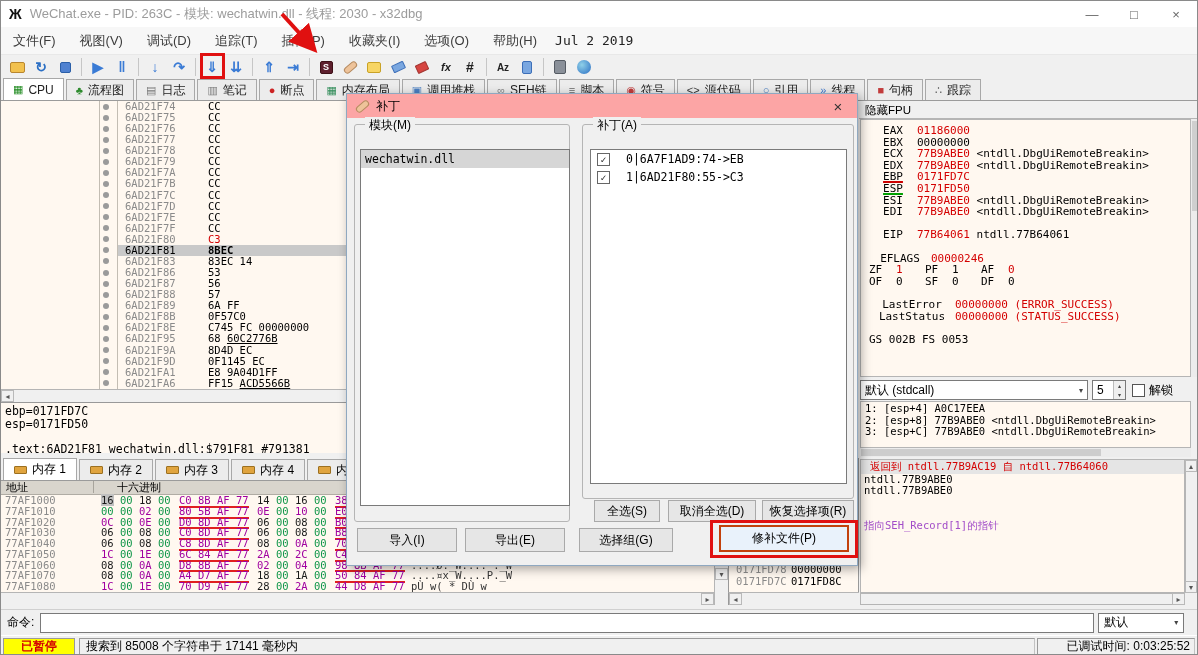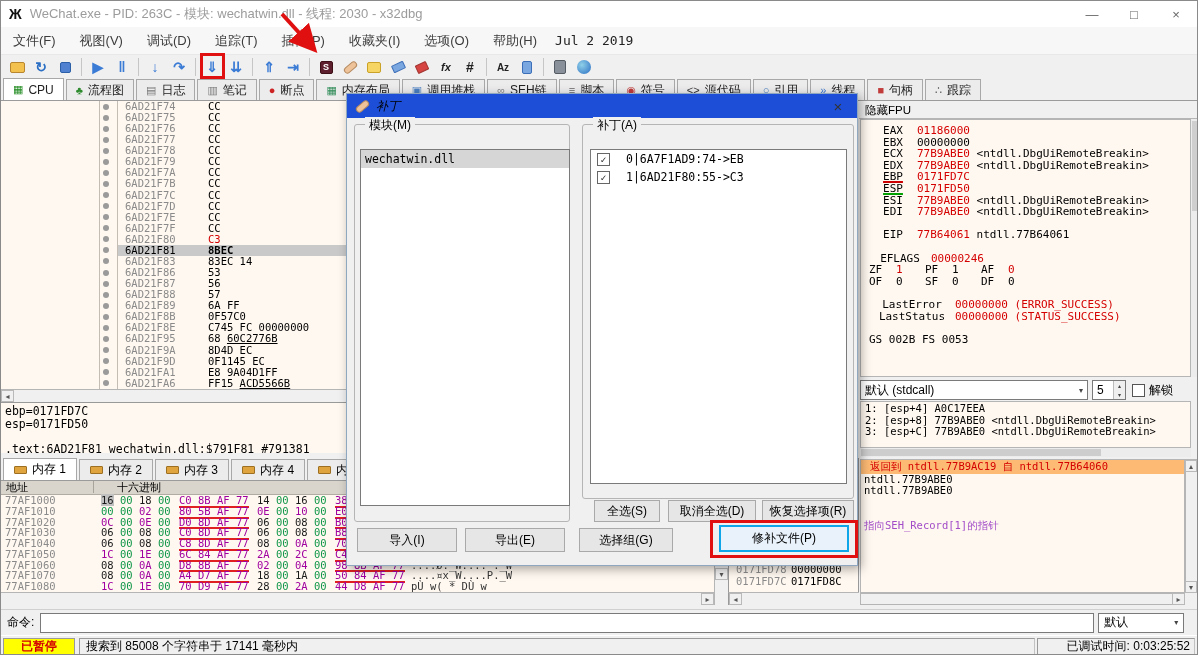--- a/index.html
+++ b/index.html
@@ -94,51 +94,51 @@
   #spin{width:34px;height:20px;background:#fff;border:1px solid #7a7a7a;margin-left:4px;display:flex;}
   #spin .num{flex:1;text-align:left;padding:2px 0 0 4px;font-size:12px;}
   #spin .ud{width:12px;display:flex;flex-direction:column;border-left:1px solid #bbb;font-size:6px;color:#444;}
   #spin .ud div{flex:1;display:flex;align-items:center;justify-content:center;background:#efefef;}
   #unlock{display:flex;align-items:center;margin-left:6px;}
   #unlock .cbx{width:13px;height:13px;background:#fff;border:1px solid #555;margin-right:4px;}
   #args{position:absolute;left:1px;top:300px;width:331px;height:47px;background:#fff8f0;border:1px solid #b5b5b5;font-size:10.5px;line-height:11.5px;padding:1px 0 0 4px;white-space:pre;overflow:hidden;}
   #args-hs{position:absolute;left:1px;top:347px;width:331px;height:9px;background:#ececec;}
   #args-hs .thumb{position:absolute;left:1px;top:1px;width:240px;height:7px;background:#cdcdcd;}
   #rinfo{position:absolute;left:1px;top:358px;width:325px;height:134px;background:#fff8f0;border:1px solid #b5b5b5;font-size:10.5px;line-height:11.5px;overflow:hidden;}
-  #rinfo .hdr{background:#fdba74;color:#d40000;padding:1px 9px;white-space:pre;}
+  #rinfo .hdr{background:#e5e5e5;color:#d40000;padding:1px 9px;white-space:pre;}
   .riline{padding-left:3px;white-space:pre;}
   .purple{color:#a24cc8;}
   #rinfo-vs{position:absolute;left:326px;top:358px;width:13px;height:134px;background:#f0f0f0;border:1px solid #b5b5b5;}
   #rinfo-hs{position:absolute;left:1px;top:492px;width:325px;height:12px;background:#f0f0f0;border:1px solid #b5b5b5;}
 
   
   #cmdbar{position:absolute;left:0;top:608px;width:100%;height:26px;background:#f0f0f0;display:flex;align-items:center;border-top:1px solid #d0d0d0;}
   #cmdlabel{margin:0 6px 0 6px;font-size:12px;}
   #cmdinput{width:1054px;height:20px;background:#fff;border:1px solid #7a7a7a;font-size:12px;padding:0 3px;font-family:"Liberation Sans",sans-serif;}
   #cmdprofile{width:86px;height:20px;background:#fff;border:1px solid #7a7a7a;margin-left:4px;display:flex;align-items:center;justify-content:space-between;padding:0 5px;font-size:12px;}
   #statusbar{position:absolute;left:0;top:634px;width:100%;height:21px;background:#f0f0f0;border-top:1px solid #fff;display:flex;align-items:center;}
   #paused{width:72px;height:17px;margin-left:2px;background:#ffff00;border:1px solid #9a9a9a;color:#d40000;font-weight:bold;display:flex;align-items:center;justify-content:center;font-size:12px;}
   #statmsg{width:956px;height:17px;margin-left:4px;border:1px solid #c2c2c2;border-top-color:#9a9a9a;border-left-color:#9a9a9a;display:flex;align-items:center;padding-left:6px;font-size:12px;}
   #stattime{width:158px;height:17px;margin-left:2px;border:1px solid #c2c2c2;border-top-color:#9a9a9a;border-left-color:#9a9a9a;display:flex;align-items:center;justify-content:flex-end;padding-right:4px;font-size:12px;}
 
   
   #dlg{position:absolute;left:345px;top:92px;width:512px;height:473px;background:#f0f0f0;border:1px solid #8fa8c0;box-shadow:3px 3px 10px rgba(0,0,0,.35);z-index:20;}
-  #dlg-title{position:absolute;left:0;top:0;width:100%;height:24px;background:#1d4ed8;display:flex;align-items:center;font-style:italic;}
+  #dlg-title{position:absolute;left:0;top:0;width:100%;height:24px;background:#fca5a5;display:flex;align-items:center;}
   #dlg-title .cap{font-size:12px;margin-left:6px;}
   .bandaid{width:15px;height:7px;background:#eec39a;border:1px solid #b58a5f;border-radius:4px;transform:rotate(-40deg);margin-left:8px;}
   #dlg-close{position:absolute;right:4px;top:0;width:30px;height:24px;display:flex;align-items:center;justify-content:center;color:#333;font-size:15px;}
   .groupbox{position:absolute;border:1px solid #b5b5b5;border-radius:3px;}
   .grouplabel{position:absolute;top:-8px;left:10px;background:#f0f0f0;padding:0 4px;font-size:12px;}
   #modlist{position:absolute;left:13px;top:55px;width:210px;height:357px;background:#fff;border:1px solid #7a7a7a;font-size:11.5px;}
   .moditem{height:18px;line-height:18px;padding-left:4px;background:#d6d6d6;font-family:"DejaVu Sans Mono",monospace;}
   #patchlist{position:absolute;left:243px;top:55px;width:257px;height:335px;background:#fff;border:1px solid #7a7a7a;}
   .prow{height:18px;display:flex;align-items:center;padding-left:6px;font-family:"DejaVu Sans Mono",monospace;font-size:11.5px;}
   .cb{width:13px;height:13px;border:1px solid #666;background:#fff;display:flex;align-items:center;justify-content:center;font-size:10px;color:#333;margin-right:16px;}
   .btn{position:absolute;background:#e6e6e6;border:1px solid #a9a9a9;display:flex;align-items:center;justify-content:center;font-size:12px;}
-  #btn-patchfile{border:2px solid #0ea5e9;background:#e9f2fb;}
+  #btn-patchfile{border:2px solid #c2410c;background:#e9f2fb;}
   .redbox-btn{position:absolute;left:363px;top:426px;width:148px;height:38px;border:3px solid #e01010;z-index:25;pointer-events:none;}
 
   
   #anno{position:absolute;left:0;top:0;width:1198px;height:655px;pointer-events:none;z-index:40;}
 </style>
 </head>
 <body>
 
 <div id="win">
 

